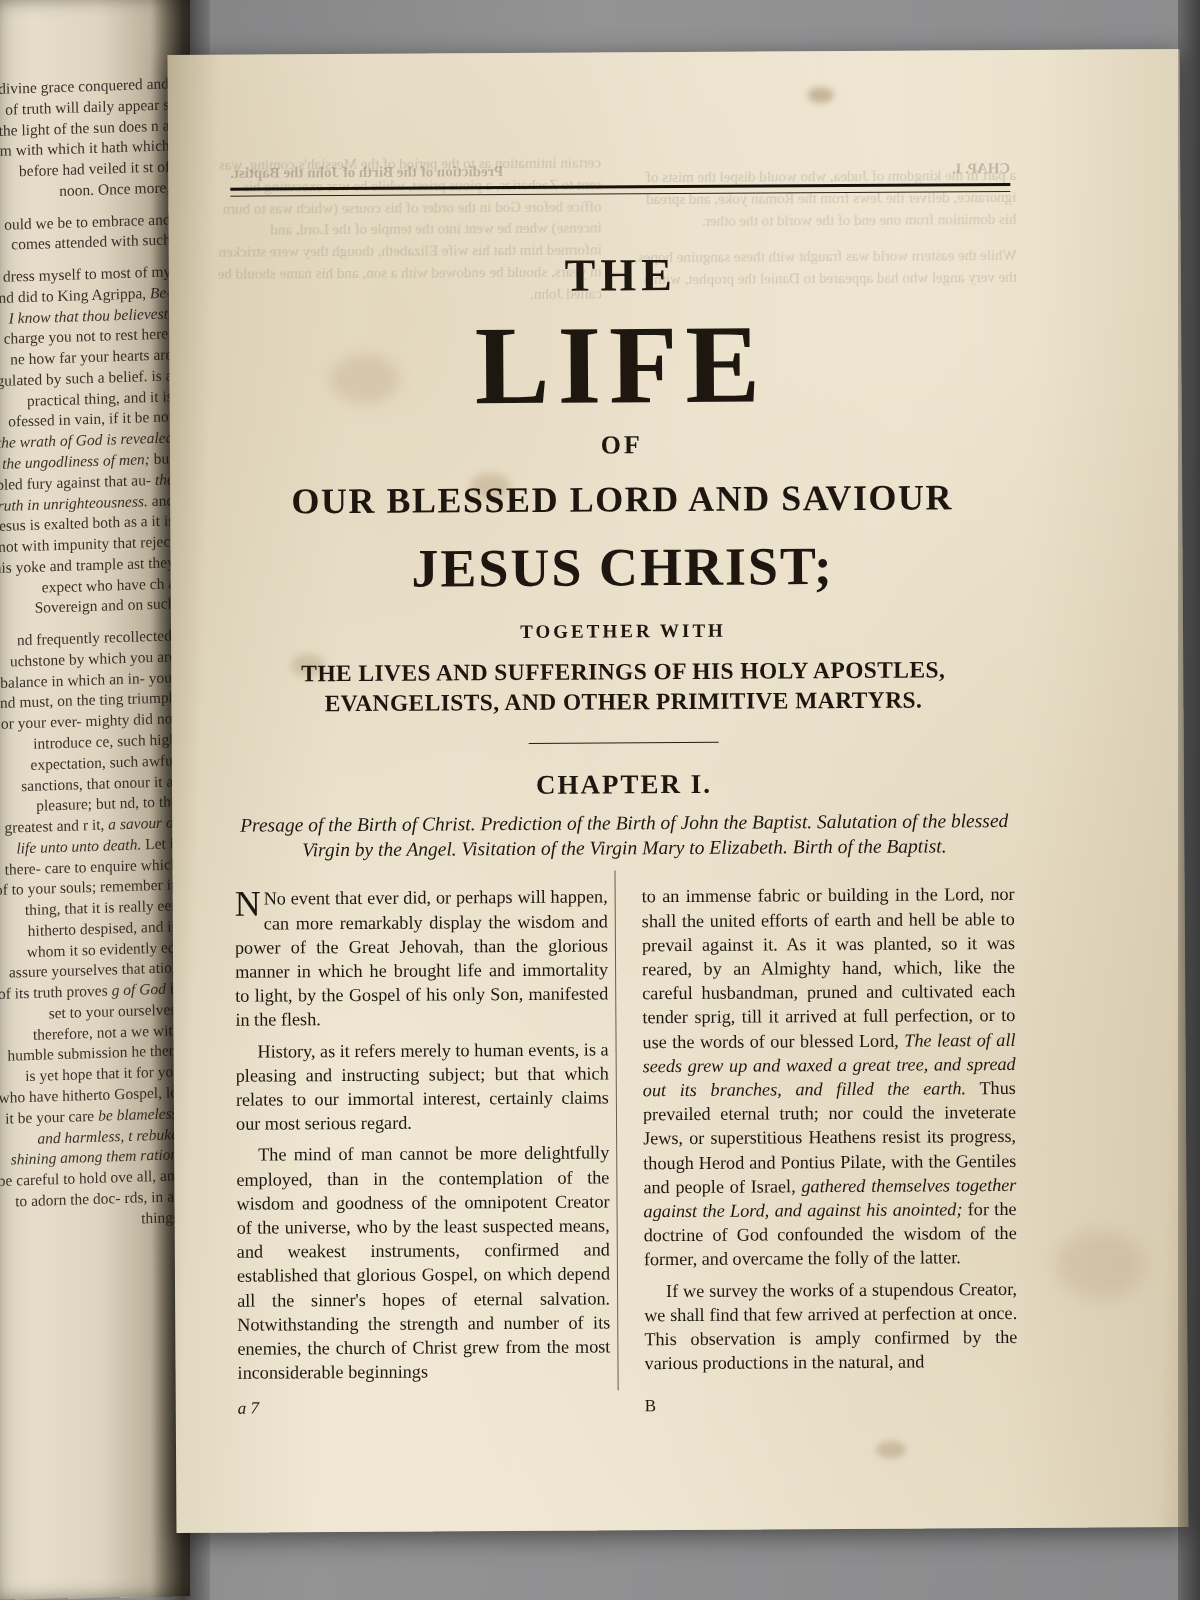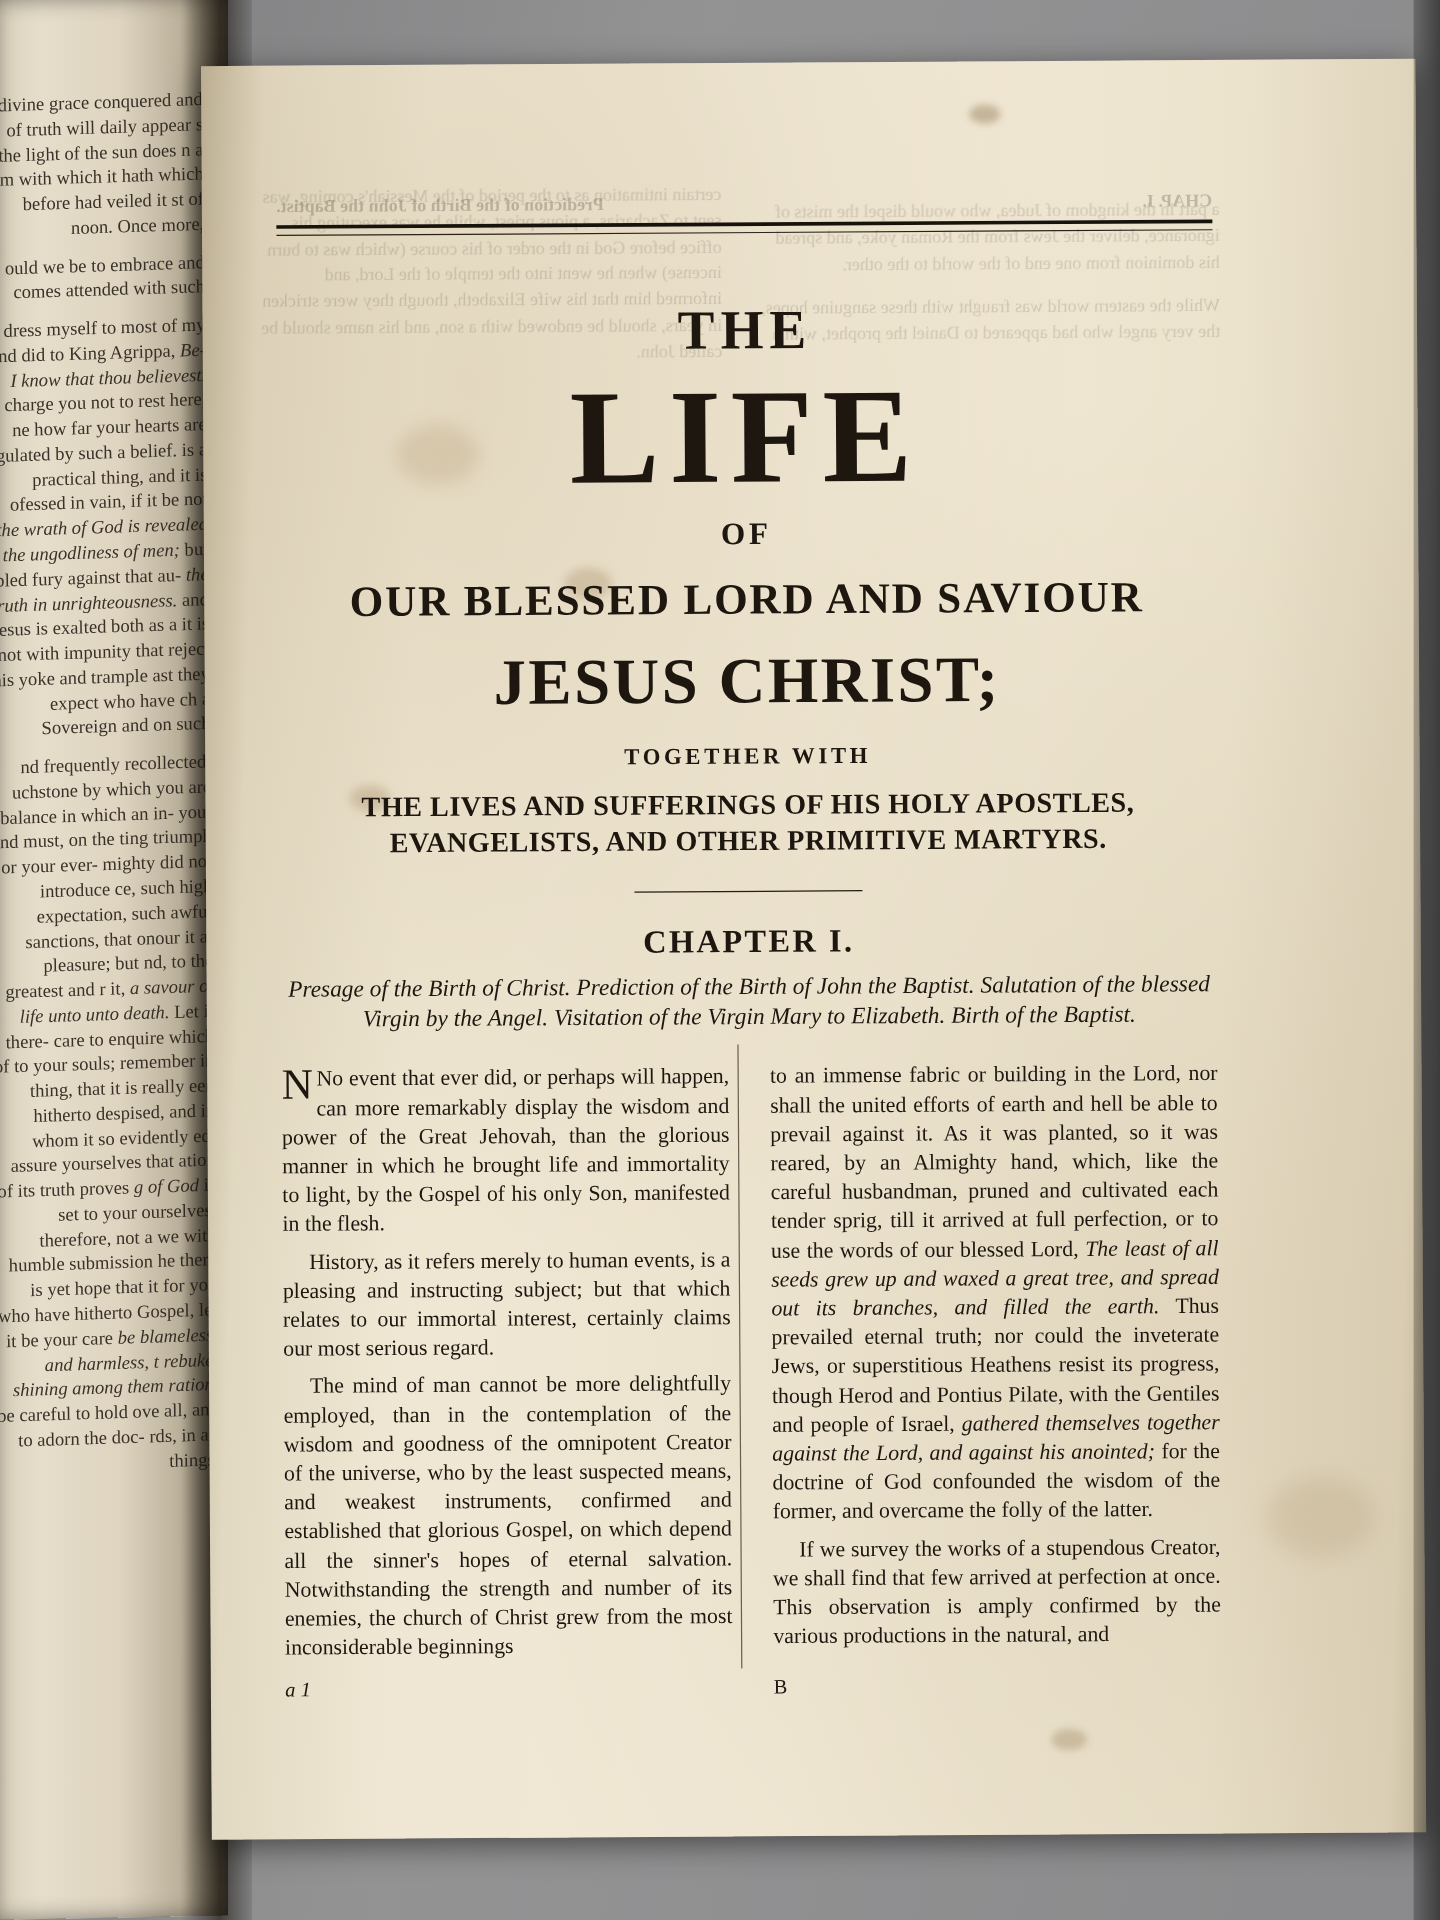--- a/index.html
+++ b/index.html
@@ -316,21 +316,21 @@
           <p>The mind of man cannot be more delightfully employed, than in the contemplation of the wisdom and goodness of the omnipotent Creator of the universe, who by the least suspected means, and weakest instruments, confirmed and established that glorious Gospel, on which depend all the sinner's hopes of eternal salvation. Notwithstanding the strength and number of its enemies, the church of Christ grew from the most inconsiderable beginnings</p>
         </div>
 
         <div class="col right">
           <p class="first">to an immense fabric or building in the Lord, nor shall the united efforts of earth and hell be able to prevail against it. As it was planted, so it was reared, by an Almighty hand, which, like the careful husbandman, pruned and cultivated each tender sprig, till it arrived at full perfection, or to use the words of our blessed Lord, <i>The least of all seeds grew up and waxed a great tree, and spread out its branches, and filled the earth.</i> Thus prevailed eternal truth; nor could the inveterate Jews, or superstitious Heathens resist its progress, though Herod and Pontius Pilate, with the Gentiles and people of Israel, <i>gathered themselves together against the Lord, and against his anointed;</i> for the doctrine of God confounded the wisdom of the former, and overcame the folly of the latter.</p>
           <p>If we survey the works of a stupendous Creator, we shall find that few arrived at perfection at once. This observation is amply confirmed by the various productions in the natural, and</p>
         </div>
       </div>
 
       <div class="footline">
-        <div class="a"><span class="sig">a 1</span></div>
+        <div class="a"><span class="sig">a 7</span></div>
         <div class="b"><span class="sig-b">B</span></div>
       </div>
 
     </div>
   </div>
 
   <div id="edge"></div>
 </div>
 
 </body></html>

